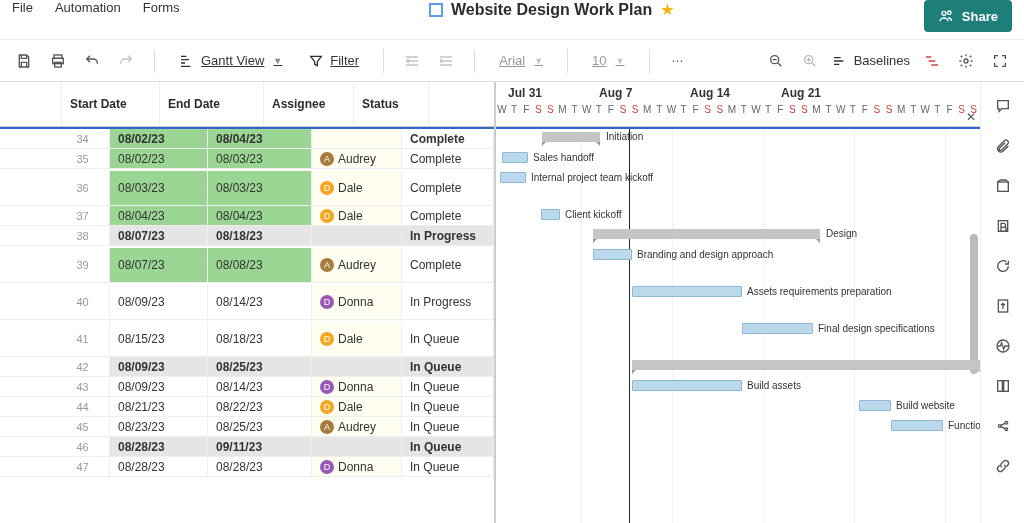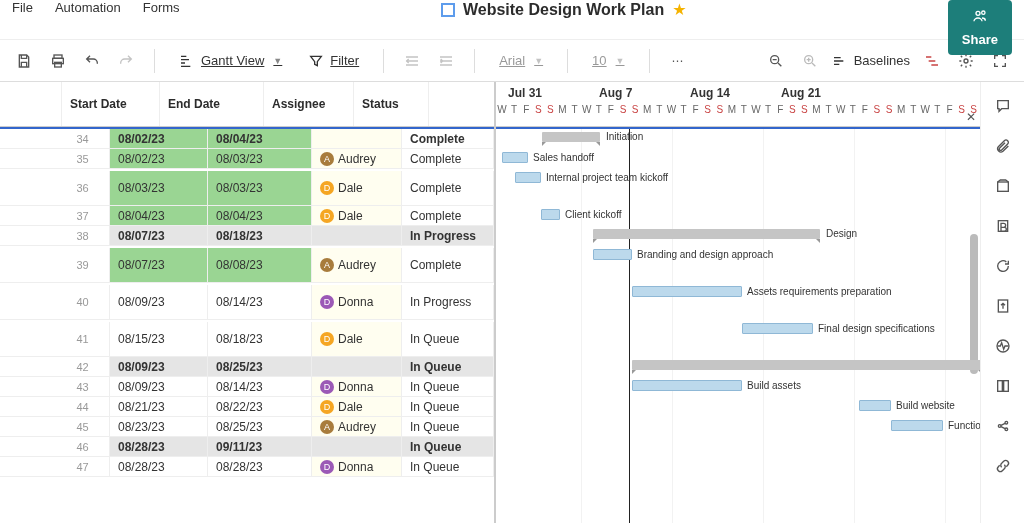--- a/index.html
+++ b/index.html
@@ -4,21 +4,21 @@
 <style>
 * { box-sizing: border-box; margin: 0; padding: 0; }
 body { font-family: Arial, sans-serif; font-size: 12px; color: #333; background: #fff; width: 1024px; height: 523px; overflow: hidden; }
 .topbar { height: 40px; display: flex; align-items: flex-start; padding: 0 12px; border-bottom: 1px solid #eee; }
 .menu { display: flex; gap: 22px; }
 .menu span { color: #333; font-size: 13px; cursor: pointer; }
 .title-wrap { flex: 1; display: flex; align-items: center; justify-content: center; gap: 8px; }
 .title-icon { width: 14px; height: 14px; border: 2px solid #5d9cec; }
 .title { font-weight: bold; font-size: 16px; color: #2c2c2c; }
 .star { color: #f5b300; font-size: 16px; }
-.share-btn { background: #1d7e7a; color: #fff; padding: 8px 14px; border-radius: 4px; display: flex; align-items: center; gap: 8px; font-size: 13px; font-weight: bold; cursor: pointer; flex-direction: column; }
+.share-btn { background: #1d7e7a; color: #fff; padding: 8px 14px; border-radius: 4px; display: flex; align-items: center; gap: 8px; font-size: 13px; font-weight: bold; cursor: pointer; }
 .toolbar { height: 42px; display: flex; align-items: center; padding: 0 12px; gap: 10px; border-bottom: 1px solid #ddd; }
 .tbtn { width: 24px; height: 24px; display: flex; align-items: center; justify-content: center; color: #555; cursor: pointer; }
 .sep { width: 1px; height: 24px; background: #ddd; margin: 0 6px; }
 .view-btn { display: flex; align-items: center; gap: 6px; padding: 4px 8px; cursor: pointer; font-size: 13px; color: #333; text-decoration: underline; }
 .caret { font-size: 9px; color: #888; margin-left: 3px; }
 .toolbar-right { margin-left: auto; display: flex; align-items: center; gap: 10px; }
 .baselines { display: flex; align-items: center; gap: 6px; font-size: 13px; color: #333; cursor: pointer; }
 .main { display: flex; height: calc(100% - 82px); }
 .grid { display: flex; flex-direction: column; border-right: 2px solid #ccc; }
 .grid-header { display: flex; height: 45px; border-bottom: 1px solid #ccc; }
@@ -395,21 +395,21 @@
     <div class="gantt-body" id="gantt-body">
       <div class="gridlines"></div>
       <div class="today-line" style="left:133px"></div>
       <div class="scroll-thumb"></div>
     <div class="bar summary" style="top: 3px; left: 6px; width: 58px; margin-left: 40px;">
           <span class="bar-label">Initiation</span>
         </div>
         <div class="bar task" style="top: 23px; left: 6px; width: 26px;">
           <span class="bar-label">Sales handoff</span>
         </div>
-        <div class="bar task" style="top: 43px; left: 19px; width: 26px;">
+        <div class="bar task" style="top: 43px; left: 4px; width: 26px;">
           <span class="bar-label">Internal project team kickoff</span>
         </div>
         <div class="bar task" style="top: 80px; left: 45px; width: 19px;">
           <span class="bar-label">Client kickoff</span>
         </div>
         <div class="bar summary" style="top: 100px; left: 97px; width: 227px;">
           <span class="bar-label">Design</span>
         </div>
         <div class="bar task" style="top: 120px; left: 97px; width: 39px;">
           <span class="bar-label">Branding and design approach</span>

